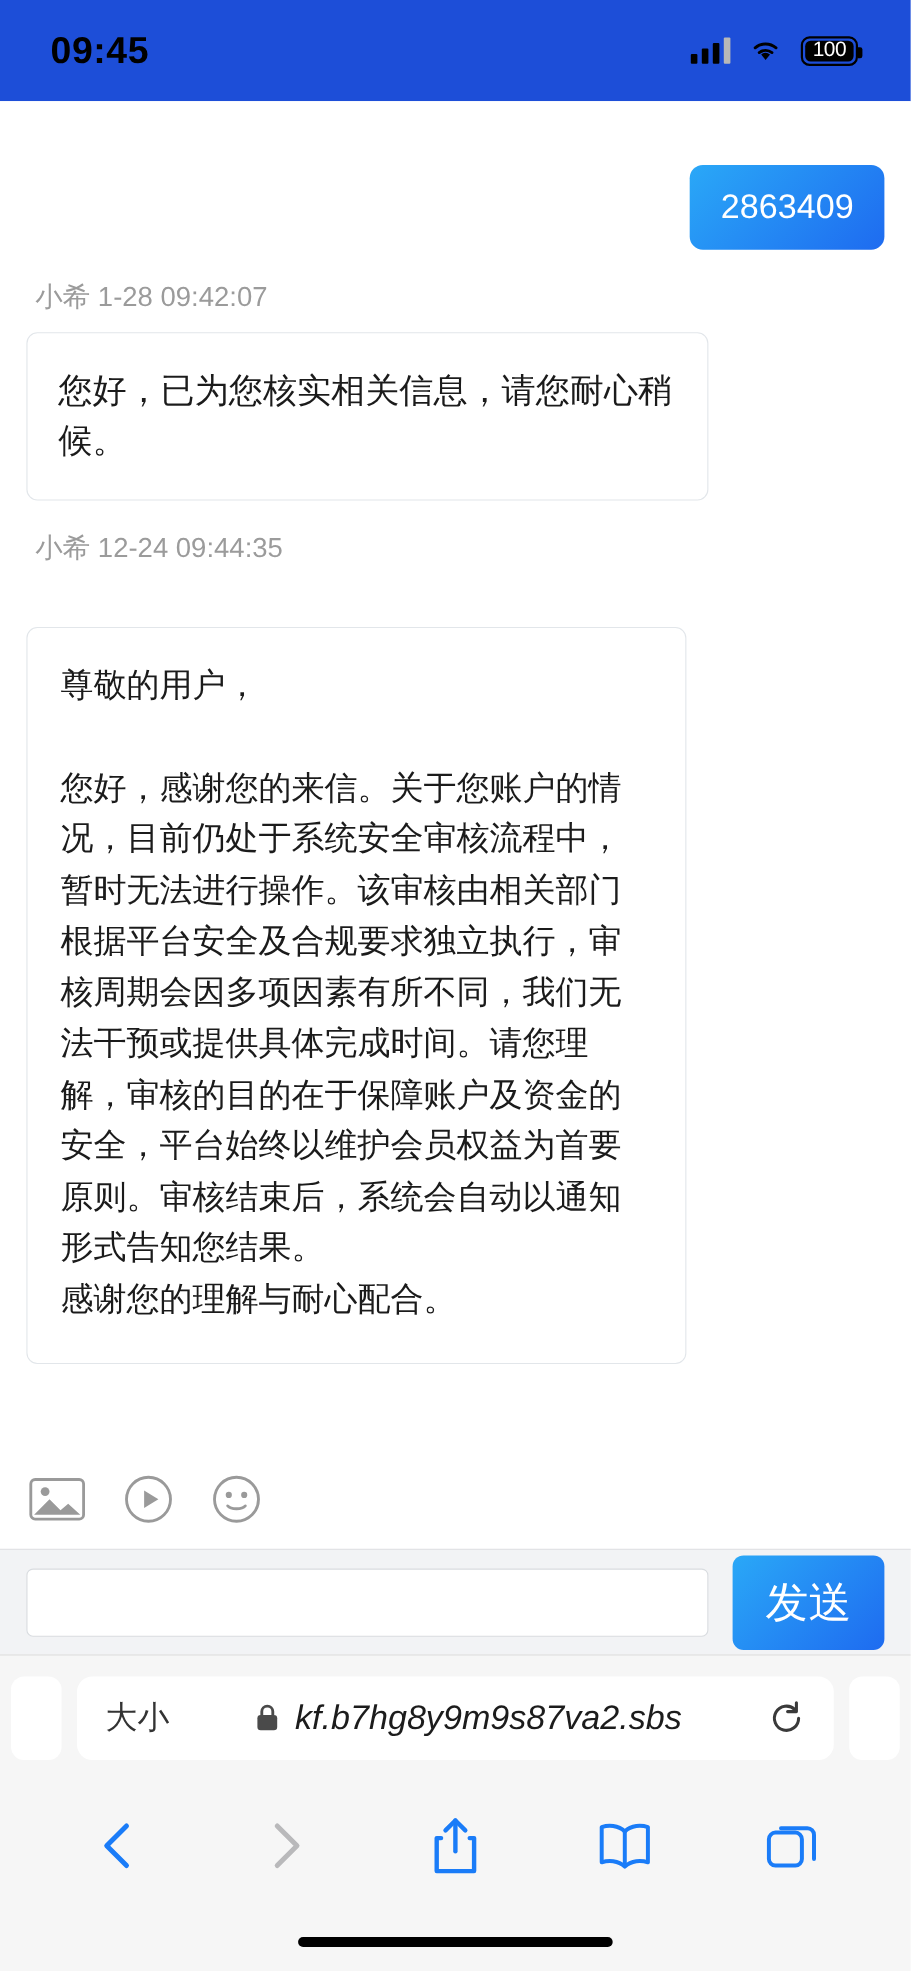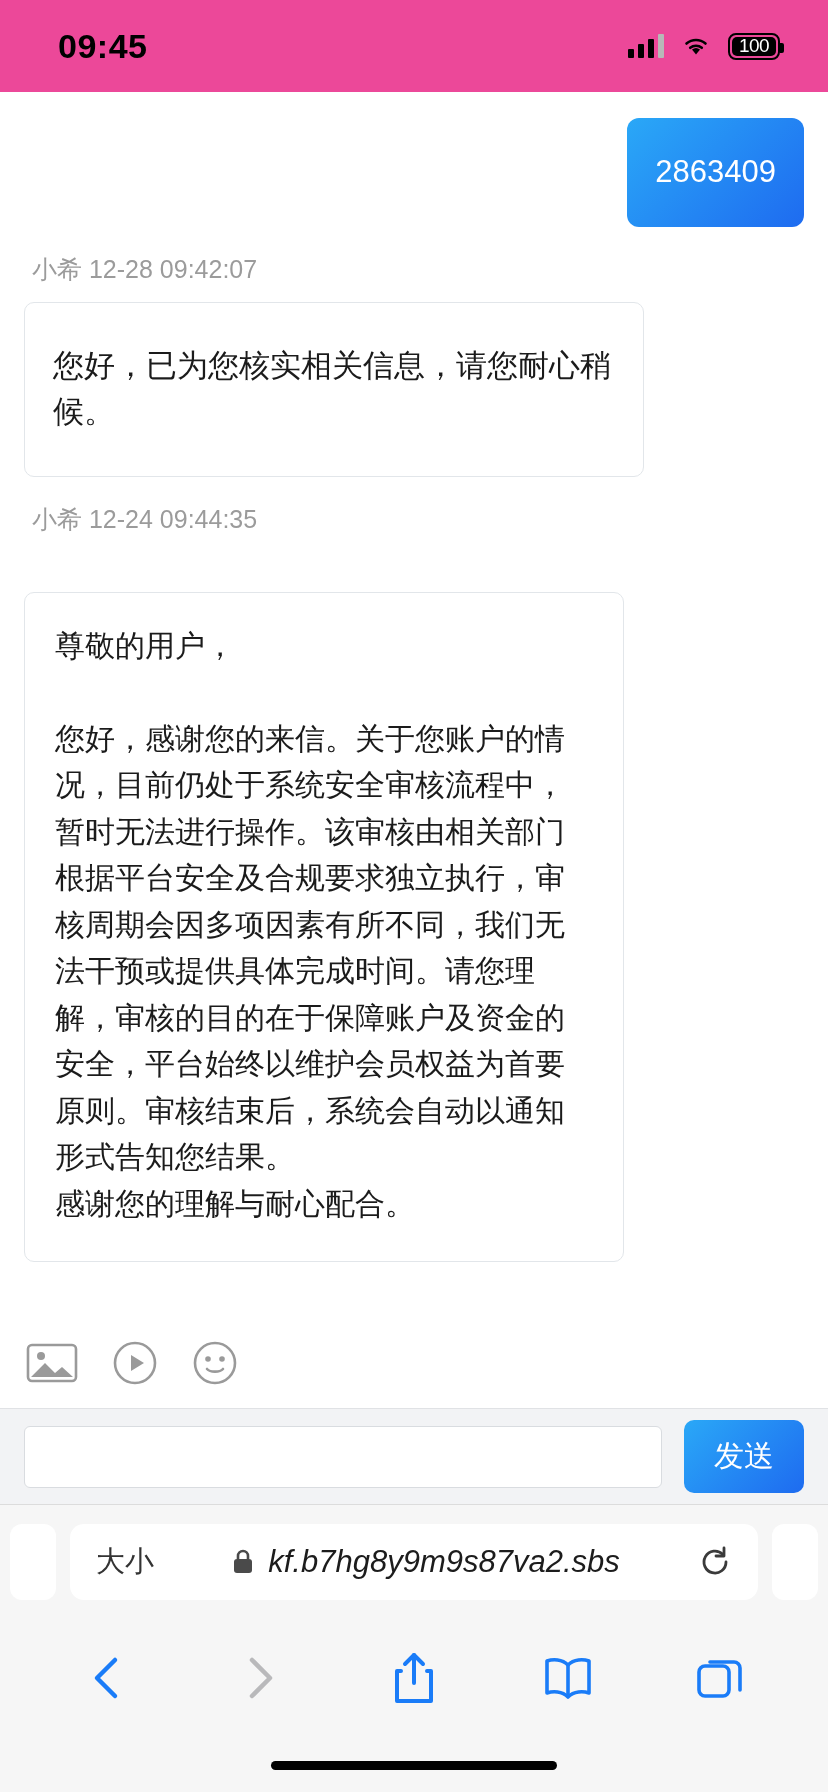--- a/index.html
+++ b/index.html
@@ -19,22 +19,22 @@
     flex-direction: column;
   }
 
   
   .statusbar {
     height: 92px;
     flex: 0 0 92px;
     display: flex;
     align-items: center;
     justify-content: space-between;
-    padding: 0 48px 0 58px;
-    background: #ec4899;
+    padding: 0 48px 0 46px;
+    background: #1d4ed8;
     text-align: right;
   }
   .status-time {
     font-size: 34px;
     font-weight: bold;
     color: #000;
     letter-spacing: 0.5px;
   }
   .status-right {
     display: flex;
@@ -145,31 +145,32 @@
     font-size: 25px;
     color: #9b9b9b;
     margin: 0 8px 16px 8px;
   }
 
   .bubble-out {
     background: linear-gradient(135deg, #2aa8f7 0%, #1e6bf0 100%);
     color: #ffffff;
     font-size: 31px;
     line-height: 1.45;
-    padding: 32px 28px;
+    padding: 16px 28px;
     border-radius: 12px;
     max-width: 560px;
+    margin-top: 32px;
   }
   .bubble-in {
     background: #ffffff;
     border: 1px solid #e2e6ea;
     color: #1b1b1b;
     font-size: 31px;
     line-height: 1.5;
-    padding: 40px 28px;
+    padding: 29px 28px;
     border-radius: 10px;
     max-width: 620px;
   }
   .bubble-in.long {
     font-size: 30px;
     line-height: 1.55;
     padding: 30px 30px 34px 30px;
     white-space: pre-wrap;
     max-width: 600px;
     margin-top: 40px;
@@ -206,21 +207,21 @@
     font-size: 28px;
     padding: 0 16px;
     color: #222;
     outline: none;
     font-family: "Liberation Sans", sans-serif;
   }
   .send-btn {
     flex: 0 0 auto;
     background: linear-gradient(135deg, #2aa8f7 0%, #1e6bf0 100%);
     color: #ffffff;
-    font-size: 30px;
+    font-size: 39px;
     border: none;
     border-radius: 10px;
     padding: 16px 30px;
     font-family: Liberation Serif, serif;
   }
 
   
   .browser-bar {
     flex: 0 0 114px;
     background: #f6f6f6;
@@ -320,21 +321,21 @@
   </div>
 
 
   <div class="messages">
 
     <div class="msg-row right">
       <div class="bubble-out">2863409</div>
     </div>
 
     <div class="msg-row left">
-      <div class="meta">小希 12-28 09:42:07</div>
+      <div class="meta">小希 1-28 09:42:07</div>
       <div class="bubble-in">您好，已为您核实相关信息，请您耐心稍候。</div>
     </div>
 
 
     <div class="msg-row left">
       <div class="meta">小希 12-24 09:44:35</div>
       <div class="bubble-in long">尊敬的用户，
 
 您好，感谢您的来信。关于您账户的情况，目前仍处于系统安全审核流程中，暂时无法进行操作。该审核由相关部门根据平台安全及合规要求独立执行，审核周期会因多项因素有所不同，我们无法干预或提供具体完成时间。请您理解，审核的目的在于保障账户及资金的安全，平台始终以维护会员权益为首要原则。审核结束后，系统会自动以通知形式告知您结果。
 感谢您的理解与耐心配合。</div>

